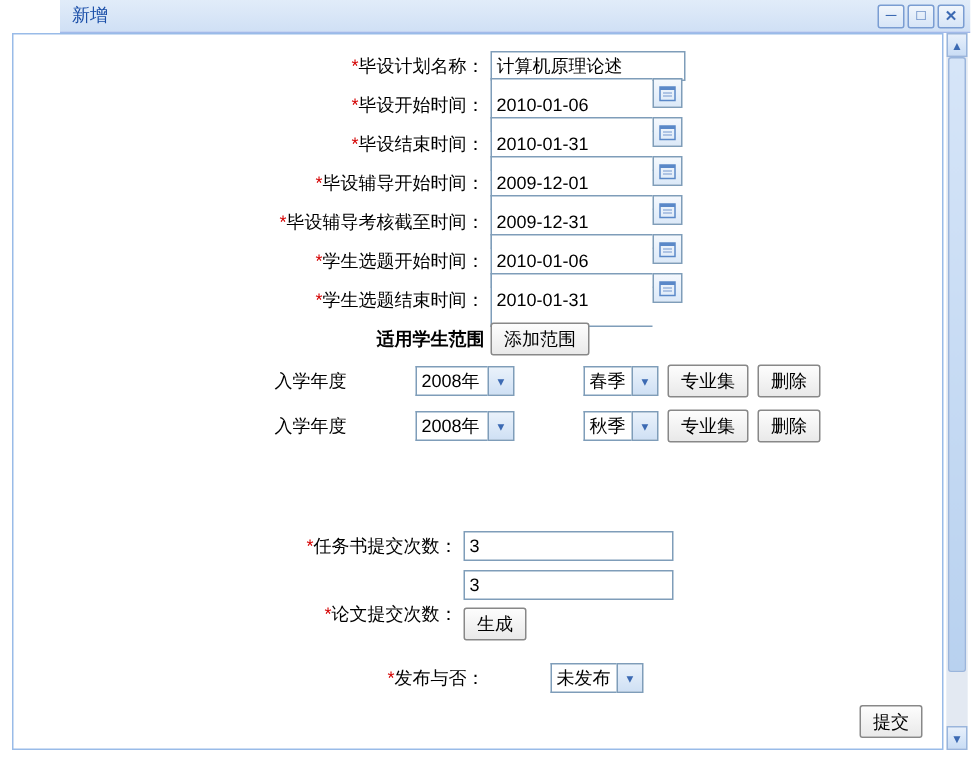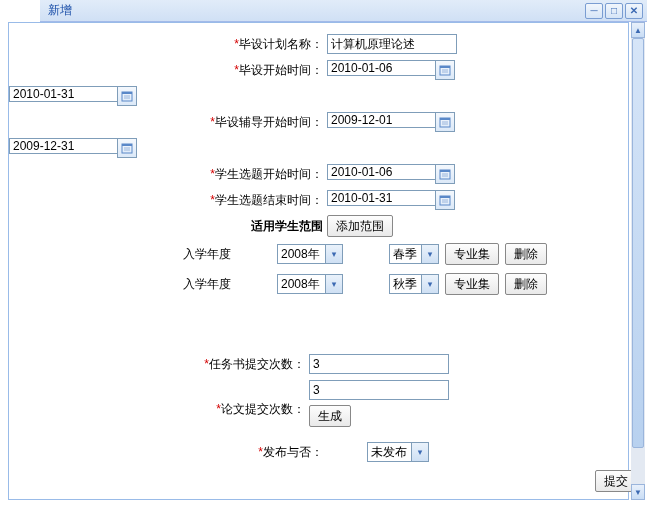--- a/index.html
+++ b/index.html
@@ -127,21 +127,21 @@
     padding: 1px 3px;
     font-size: 12px;
     font-family: inherit;
   }
   .date-wrap {
     display: flex;
     align-items: stretch;
   }
   .date-input {
     width: 108px;
-    height: 16px;
+    height: 36px;
     border: 1px solid #7f9db9;
     border-right: none;
     padding: 1px 3px;
     font-size: 12px;
     font-family: inherit;
   }
   .date-btn {
     width: 20px;
     height: 20px;
     border: 1px solid #7f9db9;
@@ -192,21 +192,21 @@
   .range-row {
     display: flex;
     align-items: center;
     height: 30px;
     gap: 6px;
     padding-left: 174px;
   }
   .spacer { height: 52px; }
   .submit-btn {
     position: absolute;
-    right: 10px;
+    right: 32px;
     bottom: 16px;
   }
 </style>
 </head>
 <body>
 
 <div class="window">
   <div class="titlebar">
     <span class="titlebar-title">新增</span>
     <div class="win-controls">
@@ -237,20 +237,21 @@
                   <rect x="1" y="2" width="10" height="2" fill="#5a88c8"></rect>
                   <line x1="3" y1="6" x2="9" y2="6" stroke="#9ab5dc"></line>
                   <line x1="3" y1="8" x2="9" y2="8" stroke="#9ab5dc"></line>
                 </svg>
             </div>
           </div>
         </div>
       </div>
 
       <div class="form-row">
+        <div class="label-col"><span class="req">*</span><span>毕设结束时间：</span></div>
         <div class="field-col">
           <div class="date-wrap">
             <input class="date-input" value="2010-01-31" style="">
             <div class="date-btn">
               <svg width="12" height="12">
                   <rect x="1" y="2" width="10" height="9" fill="none" stroke="#5a88c8"></rect>
                   <rect x="1" y="2" width="10" height="2" fill="#5a88c8"></rect>
                   <line x1="3" y1="6" x2="9" y2="6" stroke="#9ab5dc"></line>
                   <line x1="3" y1="8" x2="9" y2="8" stroke="#9ab5dc"></line>
                 </svg>
@@ -270,20 +271,21 @@
                   <rect x="1" y="2" width="10" height="2" fill="#5a88c8"></rect>
                   <line x1="3" y1="6" x2="9" y2="6" stroke="#9ab5dc"></line>
                   <line x1="3" y1="8" x2="9" y2="8" stroke="#9ab5dc"></line>
                 </svg>
             </div>
           </div>
         </div>
       </div>
 
       <div class="form-row">
+        <div class="label-col"><span class="req">*</span><span>毕设辅导考核截至时间：</span></div>
         <div class="field-col">
           <div class="date-wrap">
             <input class="date-input" value="2009-12-31" style="">
             <div class="date-btn">
               <svg width="12" height="12">
                   <rect x="1" y="2" width="10" height="9" fill="none" stroke="#5a88c8"></rect>
                   <rect x="1" y="2" width="10" height="2" fill="#5a88c8"></rect>
                   <line x1="3" y1="6" x2="9" y2="6" stroke="#9ab5dc"></line>
                   <line x1="3" y1="8" x2="9" y2="8" stroke="#9ab5dc"></line>
                 </svg>

